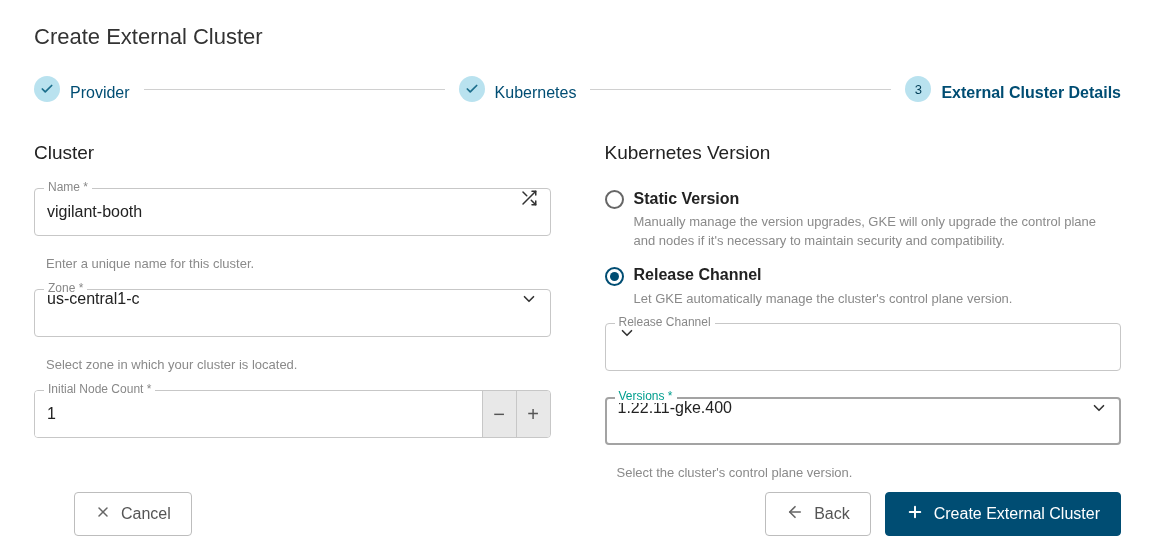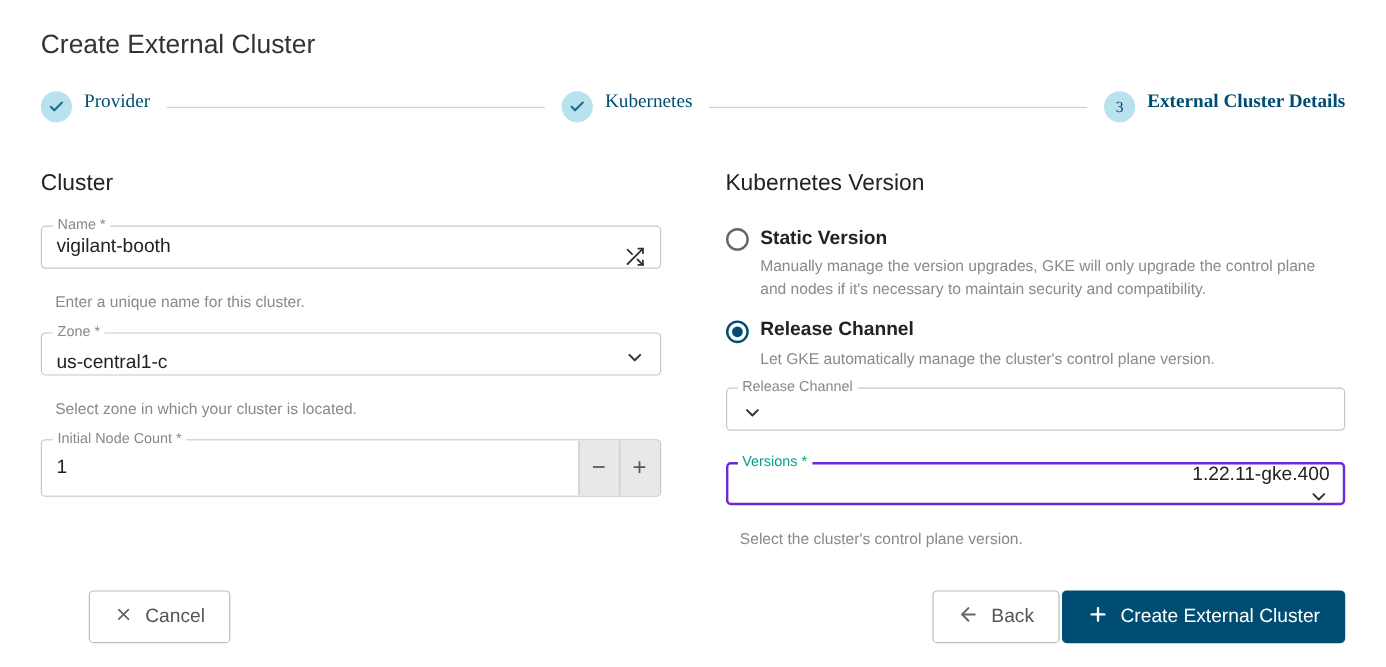--- a/index.html
+++ b/index.html
@@ -20,23 +20,22 @@
   }
   
   .stepper {
     display: flex;
     align-items: center;
     gap: 0;
     margin-bottom: 40px;
   }
   .step {
     display: flex;
-    align-items: flex-start;
+    align-items: flex-end;
     gap: 10px;
-    font-family: Liberation Serif, serif;
   }
   .step-badge {
     width: 26px;
     height: 26px;
     border-radius: 50%;
     display: flex;
     align-items: center;
     justify-content: center;
     font-size: 13px;
     font-weight: 500;
@@ -81,29 +80,28 @@
   }
   
   .field {
     position: relative;
     margin-bottom: 20px;
   }
   .field-box {
     border: 1px solid #c7c7c7;
     border-radius: 4px;
     display: flex;
-    align-items: flex-end;
-    height: 36px;
+    align-items: flex-start;
+    height: 48px;
     padding: 0 12px;
     background: #fff;
   }
   .field-box.focused {
-    border: 2px solid #6d28d9;
+    border: 2px solid #a3a3a3;
     padding: 0 11px;
-    flex-direction: column;
   }
   .float-label {
     position: absolute;
     top: -8px;
     left: 10px;
     background: #fff;
     padding: 0 4px;
     font-size: 12px;
     color: #888;
     line-height: 14px;
@@ -242,21 +240,21 @@
     color: #555;
   }
   .btn-primary {
     background: #004d73;
     border: 1px solid #004d73;
     color: #fff;
     font-weight: 500;
   }
   .footer-right {
     display: flex;
-    gap: 2px;
+    gap: 14px;
   }
 </style>
 </head>
 <body>
 
 <h1 class="page-title">Create External Cluster</h1>
 
 <div class="stepper">
   <div class="step">
     <span class="step-badge done">

